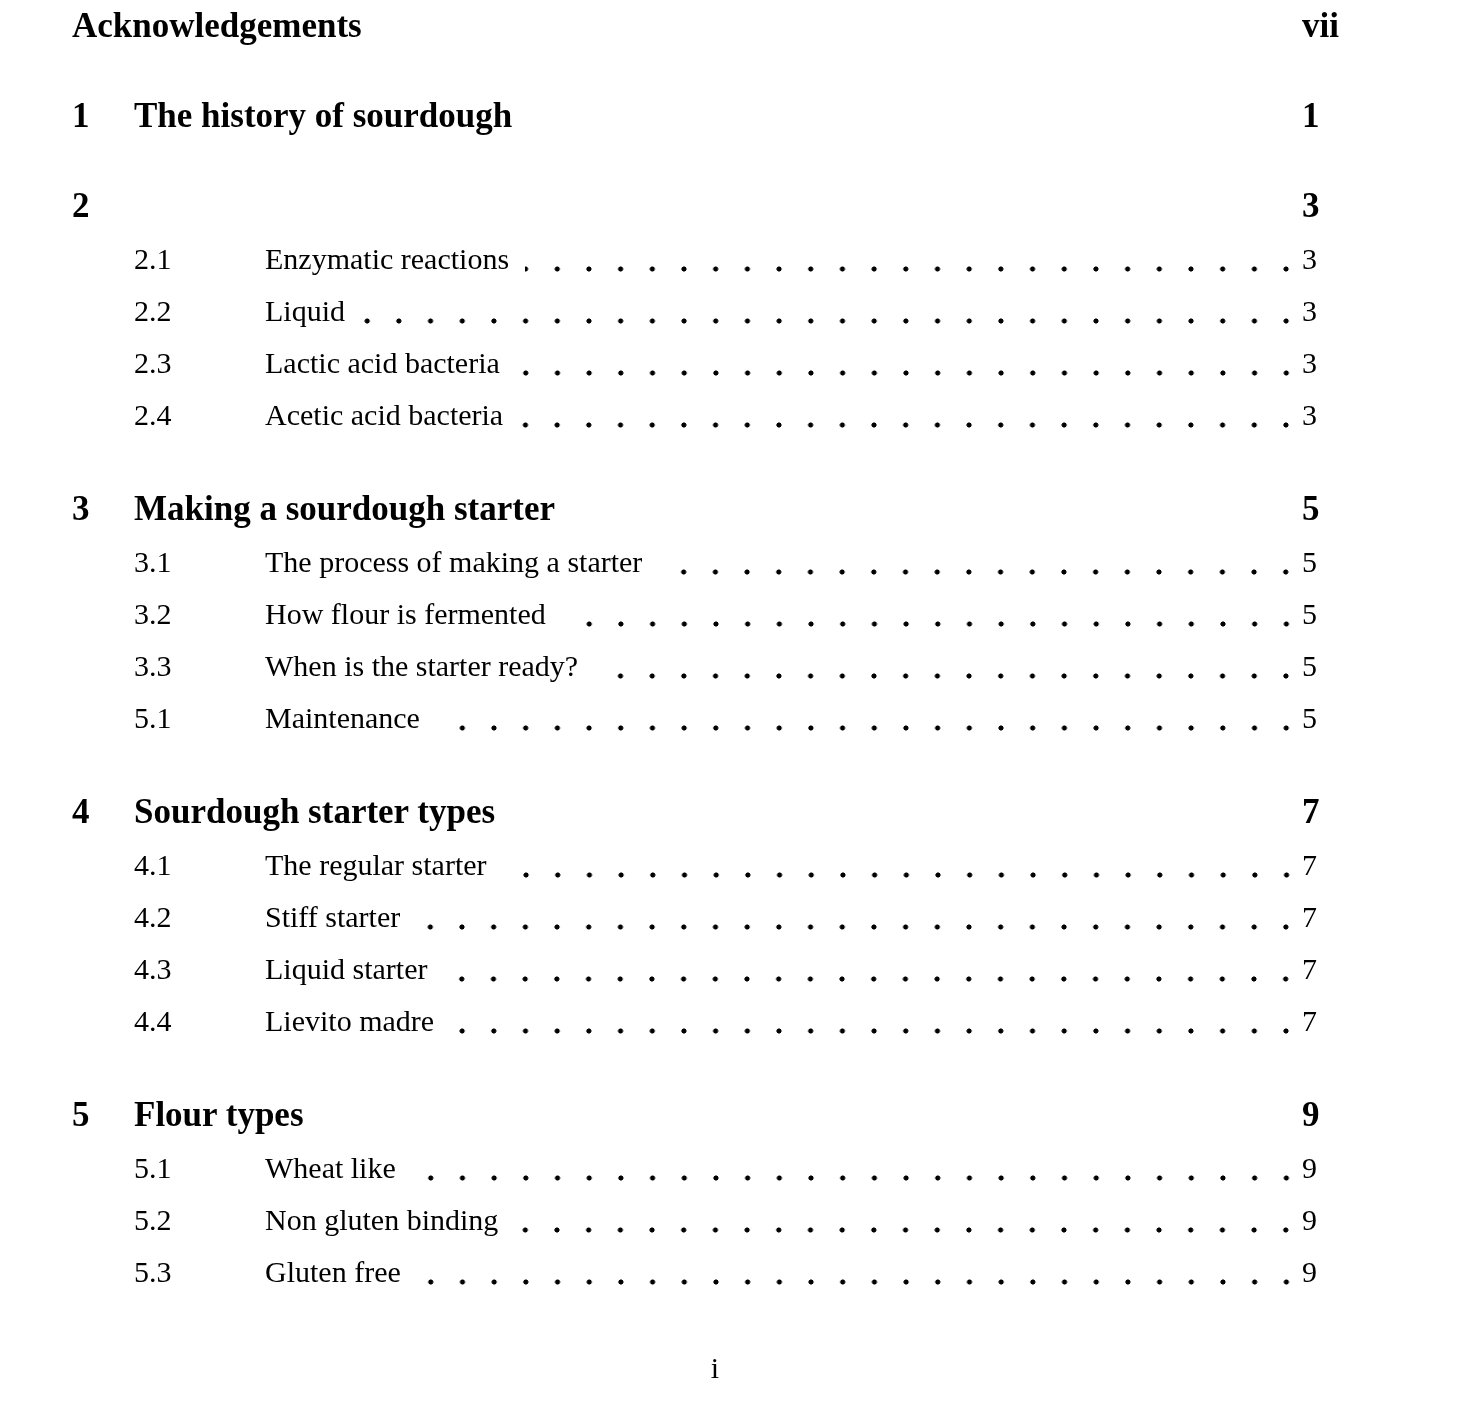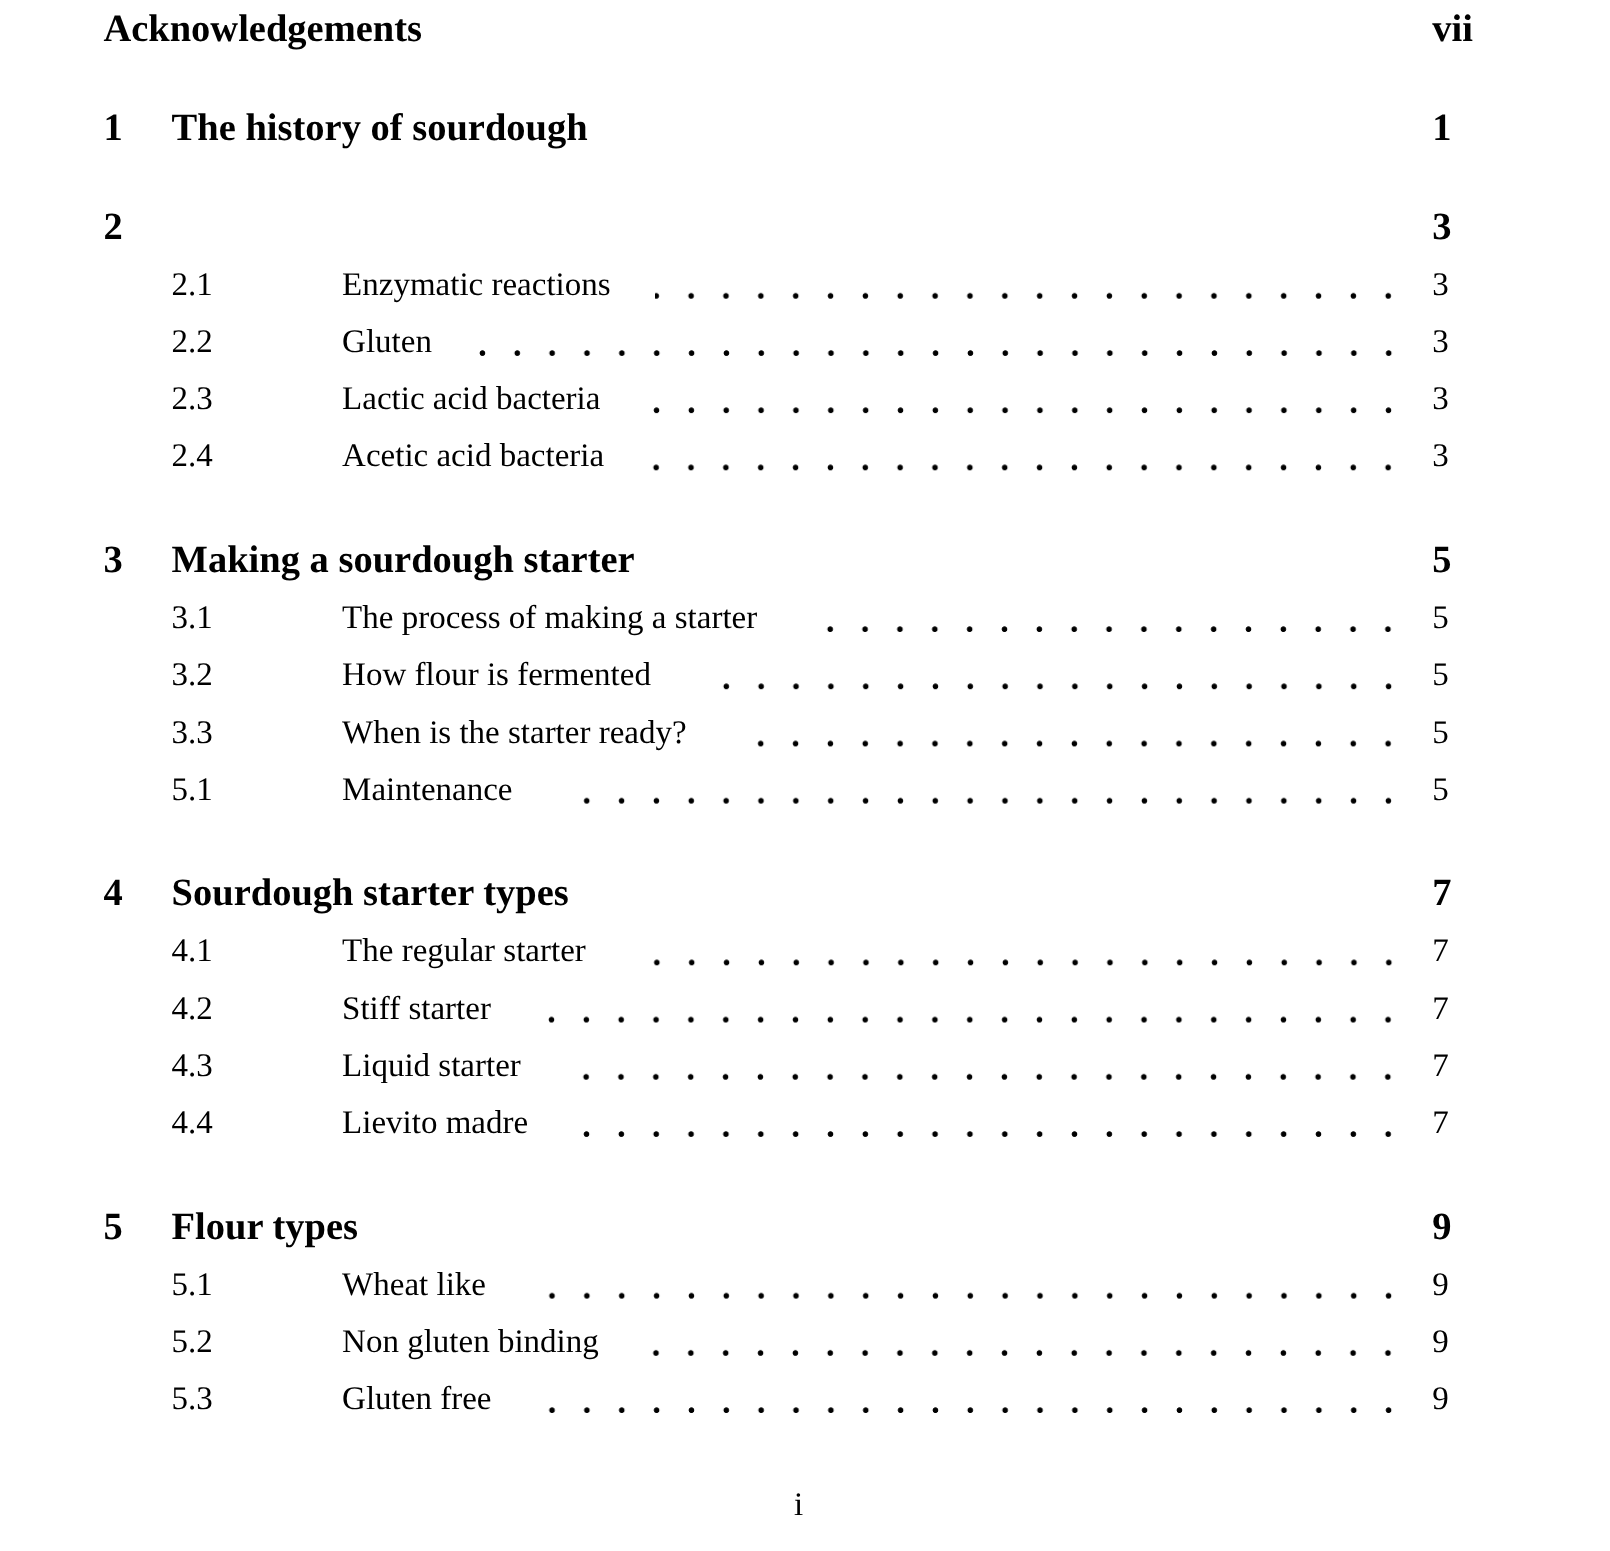--- a/index.html
+++ b/index.html
@@ -8,21 +8,21 @@
     height: 1410px;
     background: #ffffff;
     color: #000000;
     font-family: "Liberation Serif", "DejaVu Serif", serif;
     overflow: hidden;
   }
   .page {
     box-sizing: border-box;
     width: 1464px;
     height: 1138px;
-    padding: 4px 106px 0 94px;
+    padding: 4px 106px 0 72px;
   }
 
   
   .head-row {
     display: flex;
     font-size: 35px;
     line-height: 44px;
     font-weight: bold;
     white-space: nowrap;
   }
@@ -36,21 +36,20 @@
   .sections { margin-top: 5px; }
 
   
   .section-row {
     display: flex;
     margin-left: 62px;
     font-size: 30px;
     line-height: 52px;
     height: 52px;
     white-space: nowrap;
-    gap: 24px;
   }
   .section-row .num { flex: none; width: 91px; }
   .section-row .title { flex: none; margin-left: 40px; }
 
   
   .leader {
     flex: 1 1 auto;
     min-width: 0;
     padding-left: 16px;
     background-image: radial-gradient(circle at 15.8px 36px, #000 2.2px, transparent 2.9px);
@@ -97,21 +96,21 @@
         </div>
         <div class="sections">
           <div class="section-row">
             <span class="num">2.1</span>
             <span class="title">Enzymatic reactions</span>
             <span class="leader"></span>
             <span class="page-num">3</span>
           </div>
           <div class="section-row">
             <span class="num">2.2</span>
-            <span class="title">Gluten</span>
+            <span class="title">Liquid</span>
             <span class="leader"></span>
             <span class="page-num">3</span>
           </div>
           <div class="section-row">
             <span class="num">2.3</span>
             <span class="title">Lactic acid bacteria</span>
             <span class="leader"></span>
             <span class="page-num">3</span>
           </div>
           <div class="section-row">

